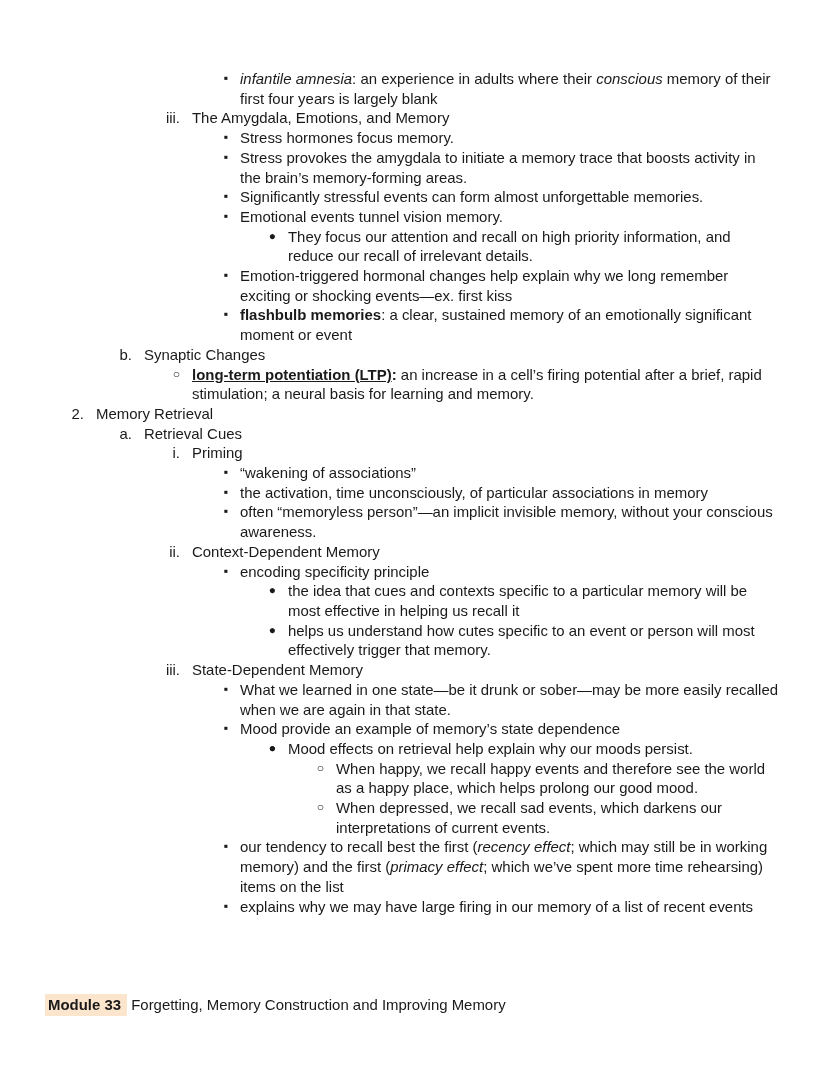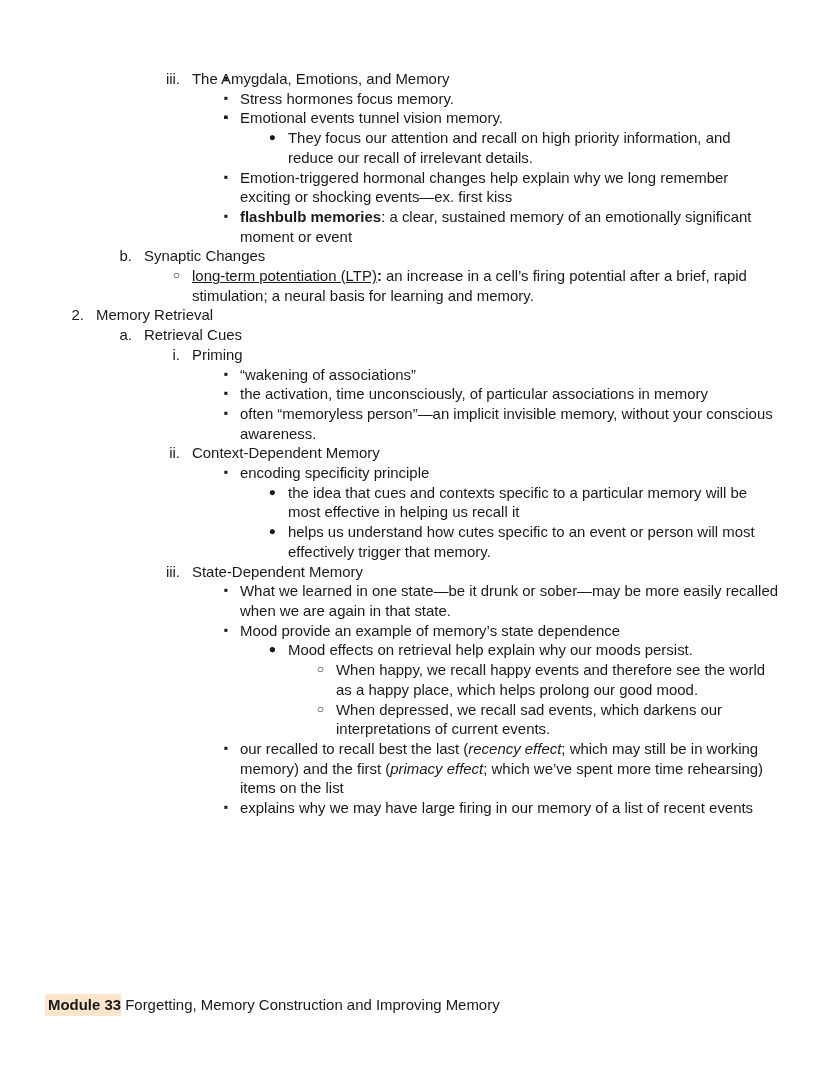--- a/index.html
+++ b/index.html
@@ -21,39 +21,39 @@
   .lv3{padding-left:192px;} .lv3 > .marker{left:120px;}
   .lv4{padding-left:240px;} .lv4 > .marker{left:168px;}
   .lv5{padding-left:288px;} .lv5 > .marker{left:216px;}
   .lv6{padding-left:336px;} .lv6 > .marker{left:264px;}
   .marker{position:absolute;top:0;width:60px;text-align:right;white-space:pre;}
   .m-square{font-size:12.5px;}
   .m-disc{font-size:12px;}
   .m-circle{font-size:12px;}
   .st-italic{font-style:italic;}
   .st-bold{font-weight:700;}
-  .st-bold-underline{font-weight:400;text-decoration:underline;}
+  .st-bold-underline{font-weight:700;text-decoration:underline;}
   .footer{position:absolute;left:48px;top:995px;white-space:pre-wrap;}
   .footer-highlight{
     font-weight:700;
     background:var(--highlight,#fce5cd);
-    padding:2px 0 3px 3px;
+    padding:2px 6px 3px 3px;
     margin-left:-3px;
   }
 </style>
 </head>
 <body>
 
 <div class="page">
   <div class="doc-list">
-      <div class="li lv4"><span class="marker m-square">▪</span></div>
+      <div class="li lv4"><span class="marker m-square">▪</span><span class="txt"><span class="st-italic">infantile amnesia</span><span>: an experience in adults where their </span><span class="st-italic">conscious</span><span> memory of their first four years is largely blank</span></span></div>
       <div class="li lv3"><span class="marker m-text">iii.</span><span class="txt"><span>The Amygdala, Emotions, and Memory</span></span></div>
       <div class="li lv4"><span class="marker m-square">▪</span><span class="txt"><span>Stress hormones focus memory.</span></span></div>
-      <div class="li lv4"><span class="marker m-square">▪</span></div>
-      <div class="li lv4"><span class="marker m-square">▪</span></div>
+      <div class="li lv4"><span class="marker m-square">▪</span><span class="txt"><span>Stress provokes the amygdala to initiate a memory trace that boosts activity in the brain’s memory-forming areas.</span></span></div>
+      <div class="li lv4"><span class="marker m-square">▪</span><span class="txt"><span>Significantly stressful events can form almost unforgettable memories.</span></span></div>
       <div class="li lv4"><span class="marker m-square">▪</span><span class="txt"><span>Emotional events tunnel vision memory.</span></span></div>
       <div class="li lv5"><span class="marker m-disc">●</span><span class="txt"><span>They focus our attention and recall on high priority information, and reduce our recall of irrelevant details.</span></span></div>
       <div class="li lv4"><span class="marker m-square">▪</span><span class="txt"><span>Emotion-triggered hormonal changes help explain why we long remember exciting or shocking events—ex. first kiss</span></span></div>
       <div class="li lv4"><span class="marker m-square">▪</span><span class="txt"><span class="st-bold">flashbulb memories</span><span>: a clear, sustained memory of an emotionally significant moment or event</span></span></div>
       <div class="li lv2"><span class="marker m-text">b.</span><span class="txt"><span>Synaptic Changes</span></span></div>
       <div class="li lv3"><span class="marker m-circle">○</span><span class="txt"><span class="st-bold-underline">long-term potentiation (LTP)</span><span class="st-bold">:</span><span> an increase in a cell’s firing potential after a brief, rapid stimulation; a neural basis for learning and memory.</span></span></div>
       <div class="li lv1"><span class="marker m-text">2.</span><span class="txt"><span>Memory Retrieval</span></span></div>
       <div class="li lv2"><span class="marker m-text">a.</span><span class="txt"><span>Retrieval Cues</span></span></div>
       <div class="li lv3"><span class="marker m-text">i.</span><span class="txt"><span>Priming</span></span></div>
       <div class="li lv4"><span class="marker m-square">▪</span><span class="txt"><span>“wakening of associations”</span></span></div>
@@ -63,17 +63,17 @@
       <div class="li lv4"><span class="marker m-square">▪</span><span class="txt"><span>encoding specificity principle</span></span></div>
       <div class="li lv5"><span class="marker m-disc">●</span><span class="txt"><span>the idea that cues and contexts specific to a particular memory will be most effective in helping us recall it</span></span></div>
       <div class="li lv5"><span class="marker m-disc">●</span><span class="txt"><span>helps us understand how cutes specific to an event or person will most effectively trigger that memory.</span></span></div>
       <div class="li lv3"><span class="marker m-text">iii.</span><span class="txt"><span>State-Dependent Memory</span></span></div>
       <div class="li lv4"><span class="marker m-square">▪</span><span class="txt"><span>What we learned in one state—be it drunk or sober—may be more easily recalled when we are again in that state.</span></span></div>
       <div class="li lv4"><span class="marker m-square">▪</span><span class="txt"><span>Mood provide an example of memory’s state dependence</span></span></div>
       <div class="li lv5"><span class="marker m-disc">●</span></div>
       <div class="li lv5"><span class="marker m-disc">●</span><span class="txt"><span>Mood effects on retrieval help explain why our moods persist.</span></span></div>
       <div class="li lv6"><span class="marker m-circle">○</span><span class="txt"><span>When happy, we recall happy events and therefore see the world as a happy place, which helps prolong our good mood.</span></span></div>
       <div class="li lv6"><span class="marker m-circle">○</span><span class="txt"><span>When depressed, we recall sad events, which darkens our interpretations of current events.</span></span></div>
-      <div class="li lv4"><span class="marker m-square">▪</span><span class="txt"><span>our recalled to recall best the last (</span><span class="st-italic">recency effect</span><span>; which may still be in working memory) and the first (</span><span class="st-italic">primacy effect</span><span>; which we’ve spent more time rehearsing) items on the list</span></span></div>
+      <div class="li lv4"><span class="marker m-square">▪</span><span class="txt"><span>our tendency to recall best the first (</span><span class="st-italic">recency effect</span><span>; which may still be in working memory) and the first (</span><span class="st-italic">primacy effect</span><span>; which we’ve spent more time rehearsing) items on the list</span></span></div>
       <div class="li lv4"><span class="marker m-square">▪</span><span class="txt"><span>explains why we may have large firing in our memory of a list of recent events</span></span></div>
     </div>
   <div class="footer"><span class="footer-highlight">Module 33</span><span> Forgetting, Memory Construction and Improving Memory</span></div>
 </div>
 
 </body></html>

